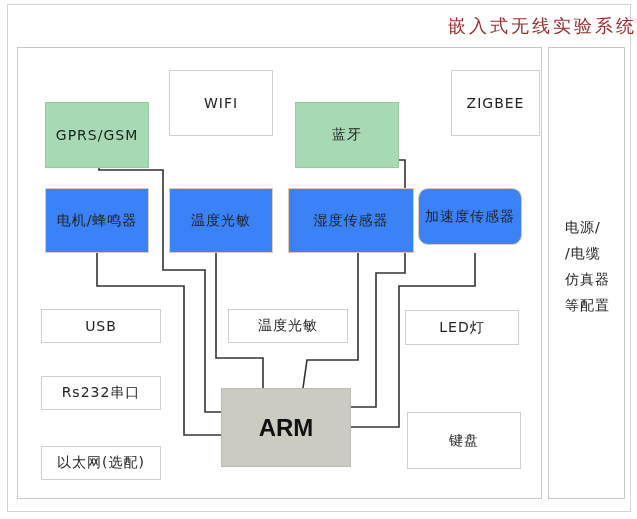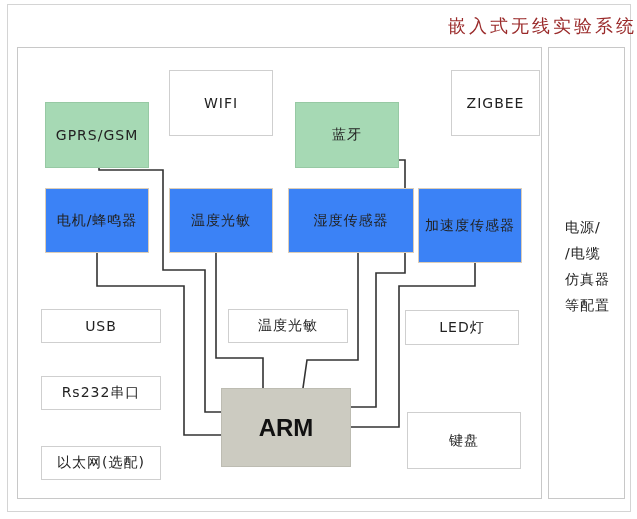--- a/index.html
+++ b/index.html
@@ -42,21 +42,21 @@
 </svg>
 
 <div class="box green" style="left:45px;top:70px;width:104px;height:66px;">GPRS/GSM</div>
 <div class="box white" style="left:169px;top:70px;width:104px;height:66px;">WIFI</div>
 <div class="box green" style="left:295px;top:70px;width:104px;height:66px;">蓝牙</div>
 <div class="box white" style="left:418px;top:70px;width:89px;height:66px;margin-left:33px;">ZIGBEE</div>
 
 <div class="box tan" style="left:45px;top:188px;width:104px;height:65px;">电机/蜂鸣器</div>
 <div class="box tan" style="left:169px;top:188px;width:104px;height:65px;">温度光敏</div>
 <div class="box tan" style="left:288px;top:188px;width:126px;height:65px;">湿度传感器</div>
-<div class="box tan" style="left:418px;top:188px;width:104px;height:75px;">加速度传感器</div>
+<div class="box tan" style="left:418px;top:188px;width:104px;height:57px;border-radius:10px;">加速度传感器</div>
 
 <div class="box white" style="left:41px;top:309px;width:120px;height:34px;">USB</div>
 <div class="box white" style="left:41px;top:376px;width:120px;height:34px;">Rs232串口</div>
 <div class="box white" style="left:41px;top:446px;width:120px;height:34px;">以太网(选配)</div>
 <div class="box white" style="left:228px;top:309px;width:120px;height:34px;">温度光敏</div>
 <div class="box white" style="left:405px;top:310px;width:114px;height:35px;">LED灯</div>
 <div class="box white" style="left:407px;top:412px;width:114px;height:57px;">键盘</div>
 
 <div class="box arm" style="left:221px;top:388px;width:130px;height:79px;">ARM</div>
 

